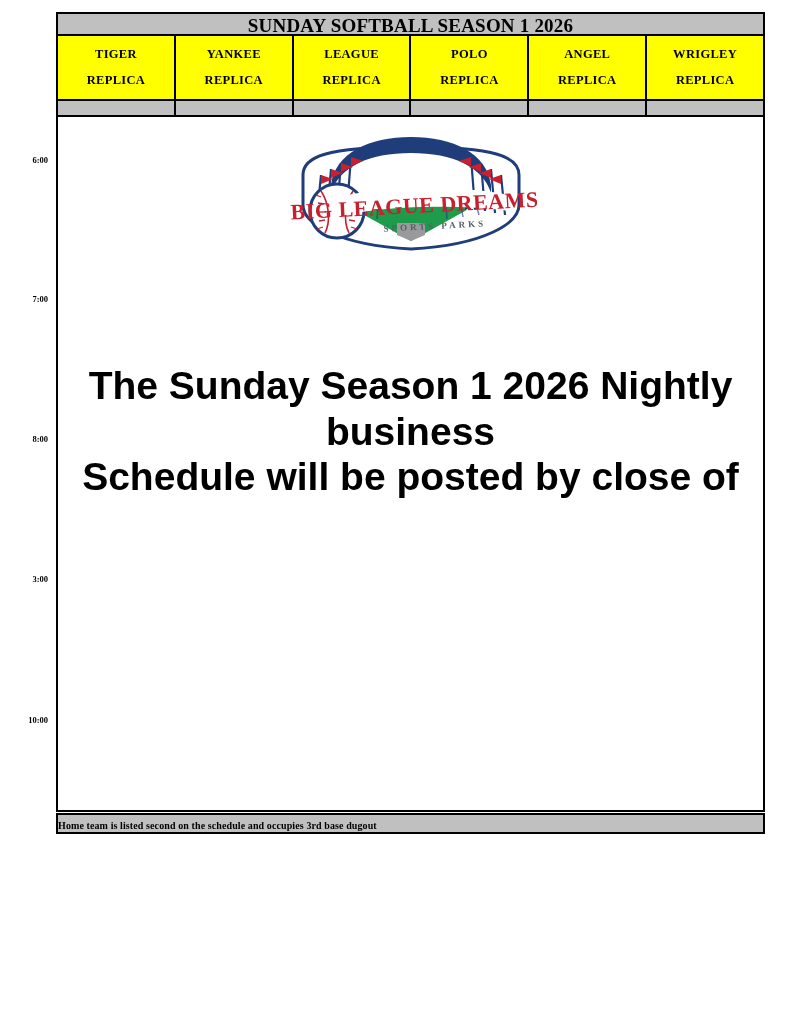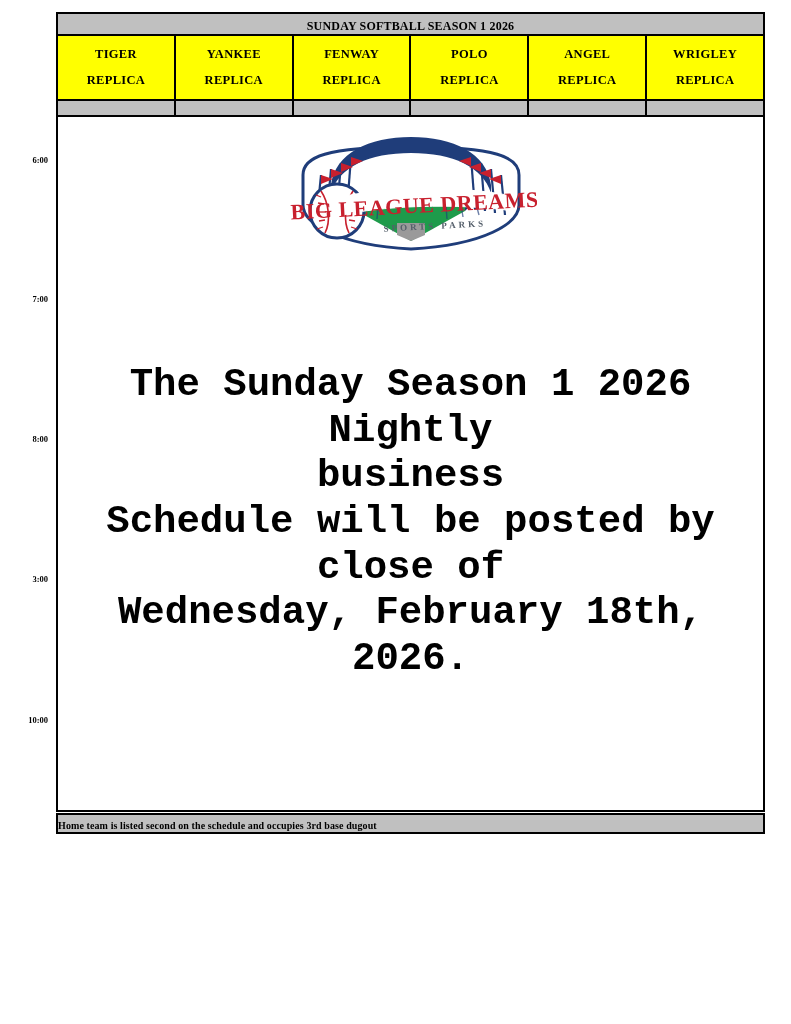--- a/index.html
+++ b/index.html
@@ -25,21 +25,21 @@
   }
 
   
   .title-row {
     border: 2px solid #000000;
     background: #c0c0c0;
     height: 24px;
     line-height: 24px;
     text-align: center;
     font-weight: bold;
-    font-size: 12px;
+    font-size: 19px;
     letter-spacing: 0.2px;
     color: #000000;
     box-sizing: border-box;
   }
 
   
   .fields-row {
     display: flex;
     border-left: 2px solid #000;
     border-right: 2px solid #000;
@@ -125,21 +125,21 @@
     white-space: nowrap;
   }
 
   
   #notice {
     position: absolute;
     left: 20px;
     right: 20px;
     top: 246px;
     text-align: center;
-    font-family: Liberation Mono, monospace;
+    font-family: Liberation Sans, sans-serif;
     font-weight: bold;
     font-size: 39px;
     line-height: 1.17;
     color: #000;
   }
   #notice .nline { display: block; }
 
   
   #logo {
     position: absolute;
@@ -168,21 +168,21 @@
   <div class="fields-row">
     <div class="field-cell">
       <span>TIGER</span>
       <span>REPLICA</span>
     </div>
     <div class="field-cell">
       <span>YANKEE</span>
       <span>REPLICA</span>
     </div>
     <div class="field-cell">
-      <span>FENWAY</span>
+      <span>LEAGUE</span>
       <span>REPLICA</span>
     </div>
     <div class="field-cell">
       <span>POLO</span>
       <span>REPLICA</span>
     </div>
     <div class="field-cell">
       <span>ANGEL</span>
       <span>REPLICA</span>
     </div>
@@ -287,20 +287,19 @@
         <text x="130" y="94" text-anchor="middle" font-family="Liberation Serif, serif" font-weight="bold" font-size="22" fill="#C8202E" transform="rotate(-3 130 94)" style="letter-spacing:0.5px">BIG LEAGUE DREAMS</text>
 
         <text x="150" y="110" text-anchor="middle" font-family="Liberation Serif, serif" font-weight="bold" font-size="9" fill="#555f6b" transform="rotate(-3 150 110)" style="letter-spacing:3px">SPORTS PARKS</text>
       </svg>
     </div>
 
     <div id="notice">
       <span class="nline">The Sunday Season 1 2026 Nightly</span>
       <span class="nline">business</span>
       <span class="nline">Schedule will be posted by close of</span>
-      <span class="nline">Wednesday, February 18th, 2026.</span>
     </div>
 
   </div>
 
   <div class="footer-row">Home team is listed second on the schedule and occupies 3rd base dugout</div>
 
 </div>
 
 </body></html>

